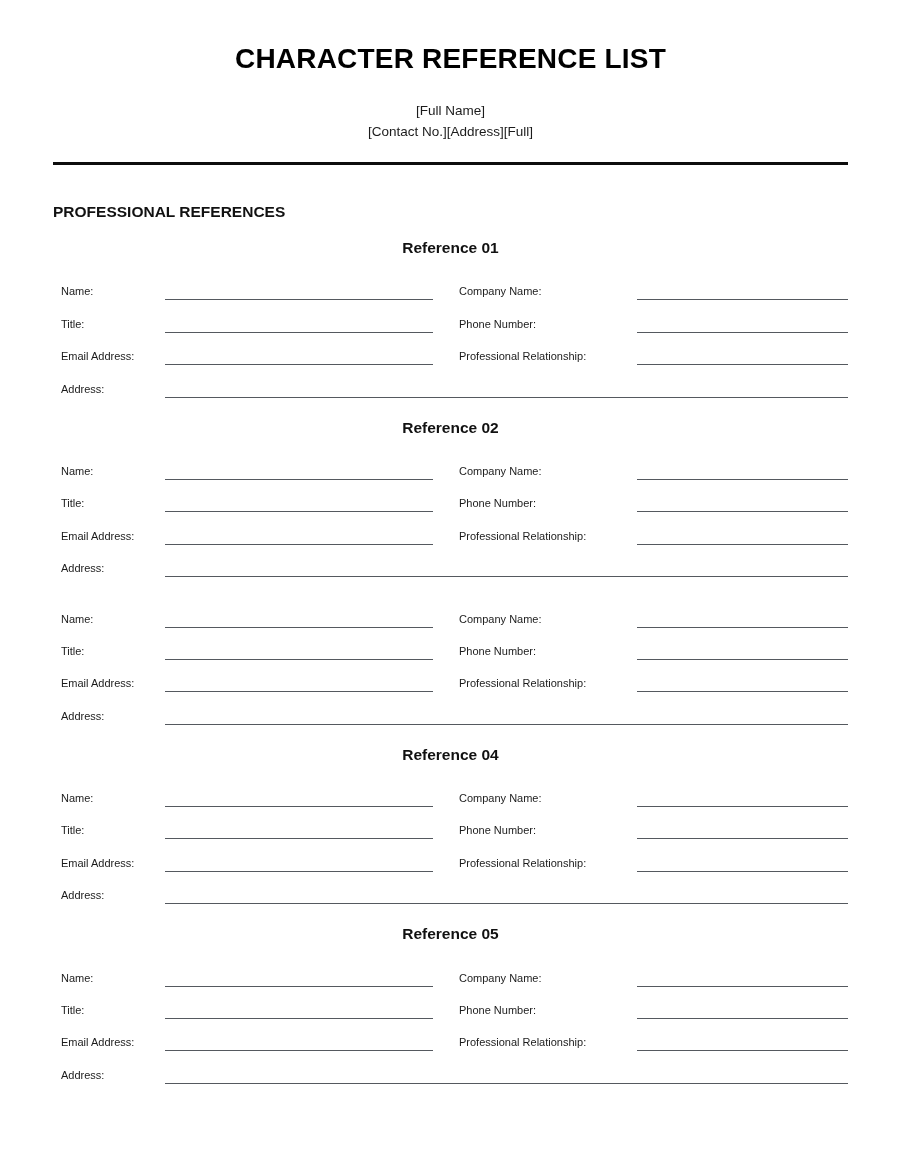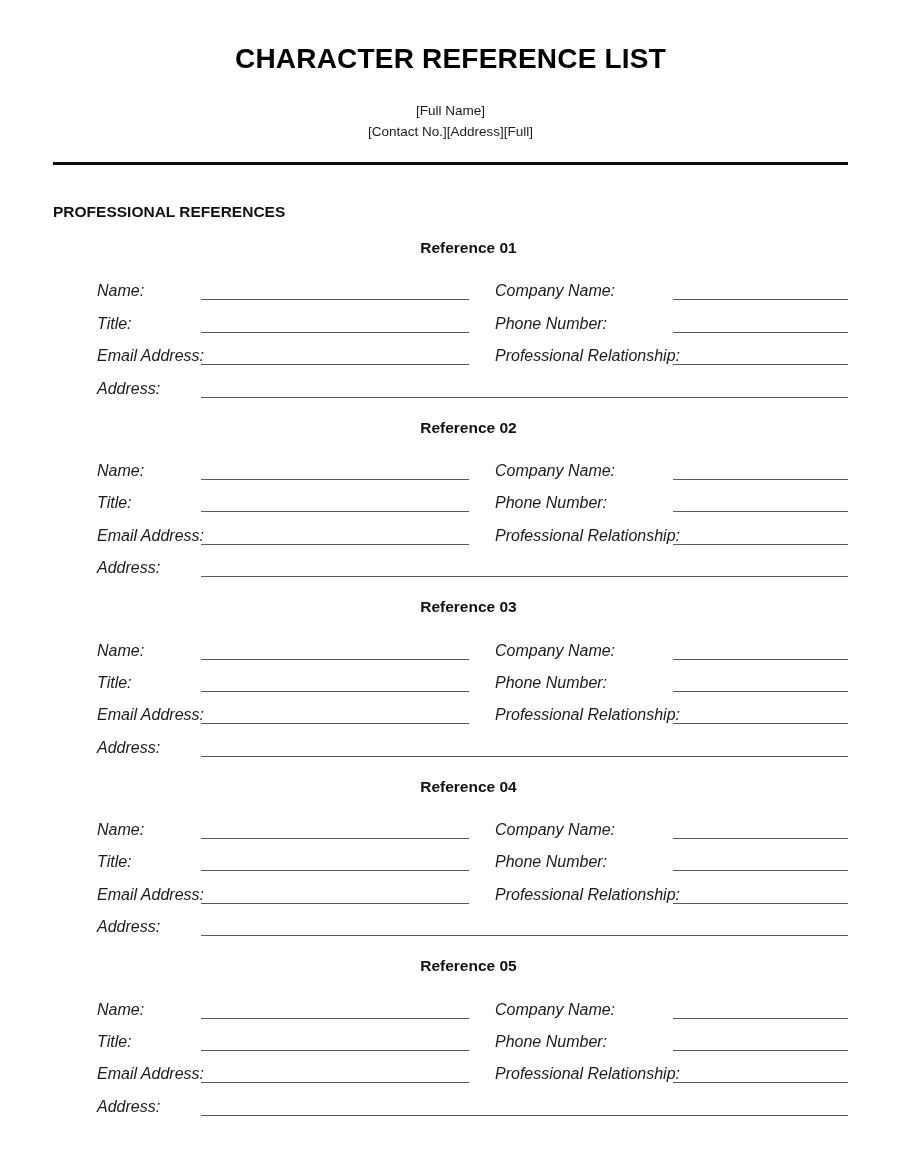--- a/index.html
+++ b/index.html
@@ -50,41 +50,40 @@
     height: 0;
   }
   .section-title {
     margin-top: 37px;
     text-align: left;
     font-size: 15.5px;
     line-height: 19px;
     font-weight: 700;
     color: #111111;
   }
-  .ref-block { margin-top: 18px; margin-left: 36px; }
+  .ref-block { margin-top: 18px; }
   .ref-heading {
     margin: 0 0 15px 0;
     text-align: center;
     font-size: 15.5px;
     line-height: 17px;
     font-weight: 700;
     color: #111111;
   }
   .row {
     display: flex;
     align-items: flex-end;
     height: 32.4px;
     padding-left: 8px;
   }
   .label {
-    font-size: 16px;
+    font-size: 11px;
     line-height: 16px;
     padding-bottom: 4px;
     white-space: nowrap;
-    font-style: italic;
   }
   .lw { width: 104px; }
   .rw { width: 178px; }
   .blank {
     border-bottom: 1px solid #55595f;
     height: 0;
     margin-bottom: 3px;
     align-self: flex-end;
   }
   .left-blank { width: 268px; }
@@ -172,21 +171,20 @@
       <span class="blank right-blank"></span>
     </div>
 
     <div class="row">
       <span class="label lw">Address:</span>
       <span class="blank full-blank"></span>
     </div>
   </section>
 
   <section class="ref-block">
-    <h3 class="ref-heading">Reference 03</h3>
 
     <div class="row">
       <span class="label lw">Name:</span>
       <span class="blank left-blank"></span>
       <span class="col-gap"></span>
       <span class="label rw">Company Name:</span>
       <span class="blank right-blank"></span>
     </div>
 
     <div class="row">

